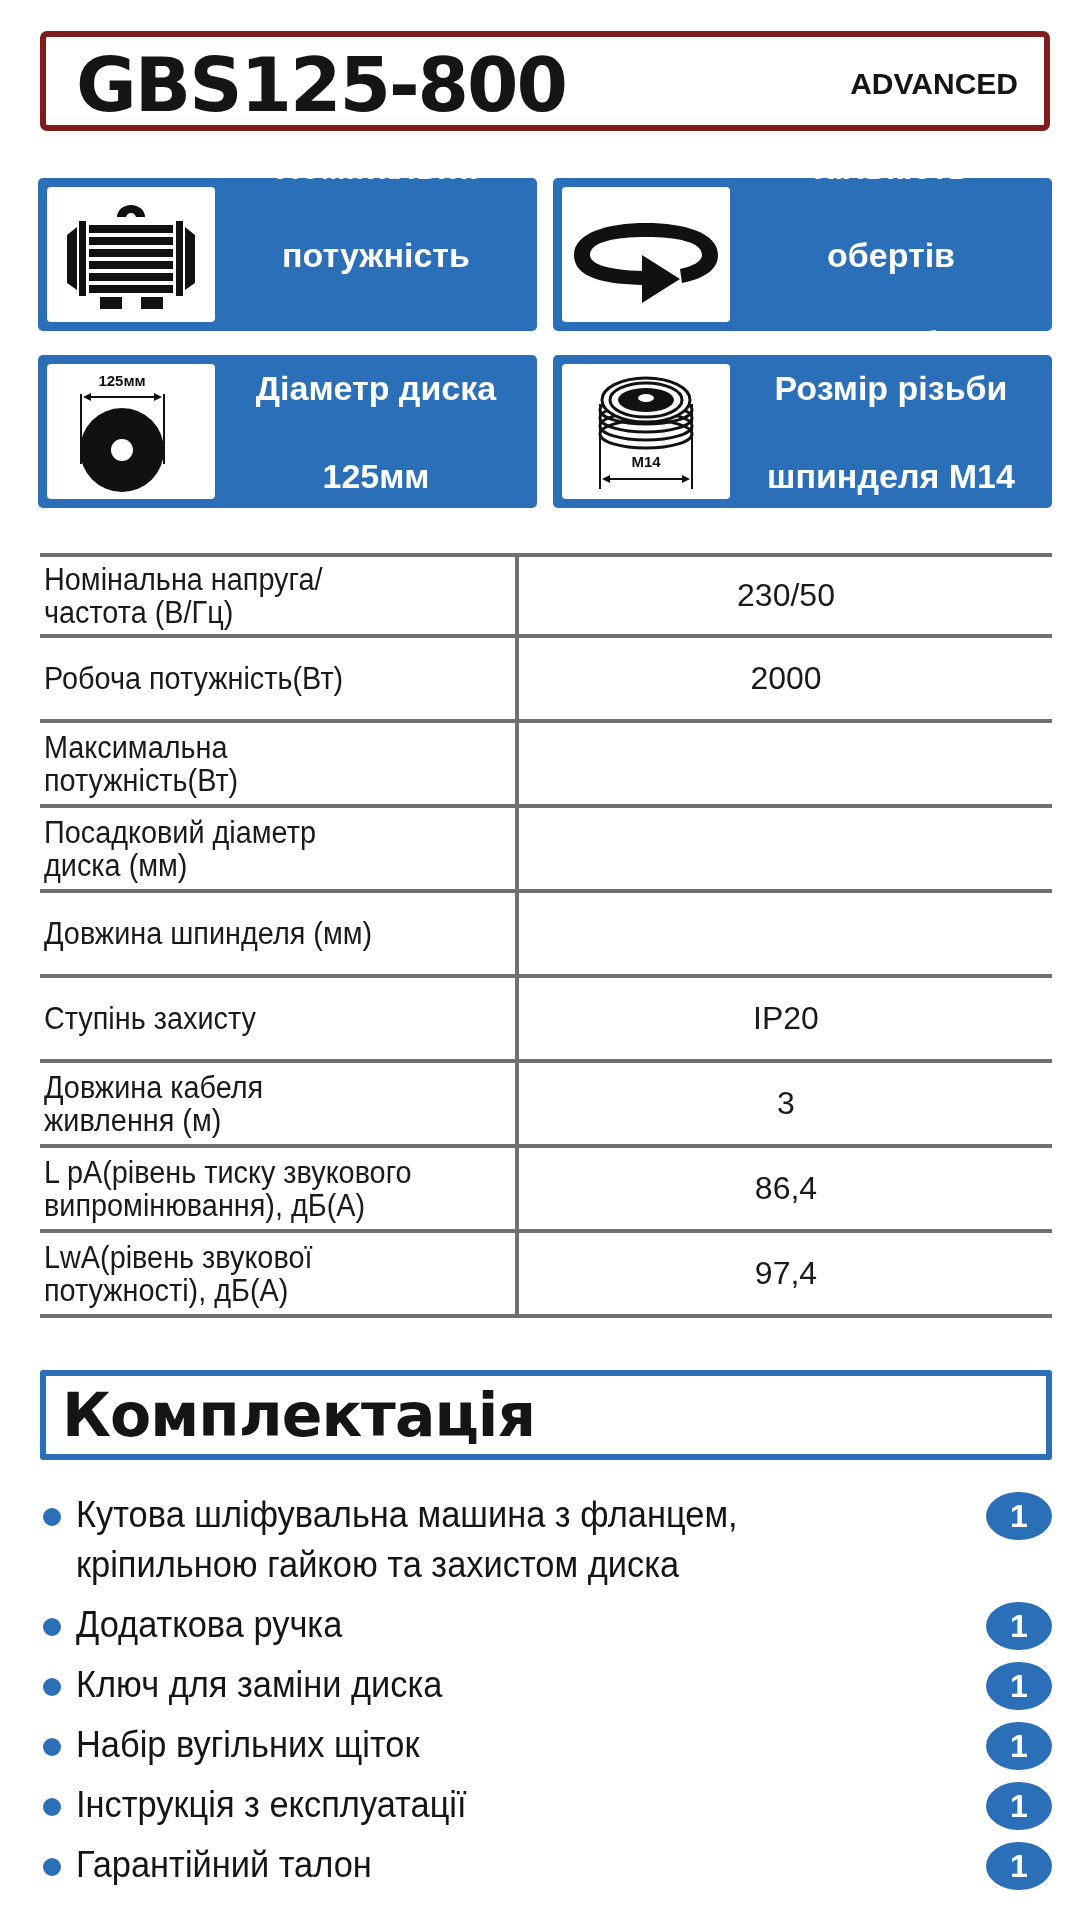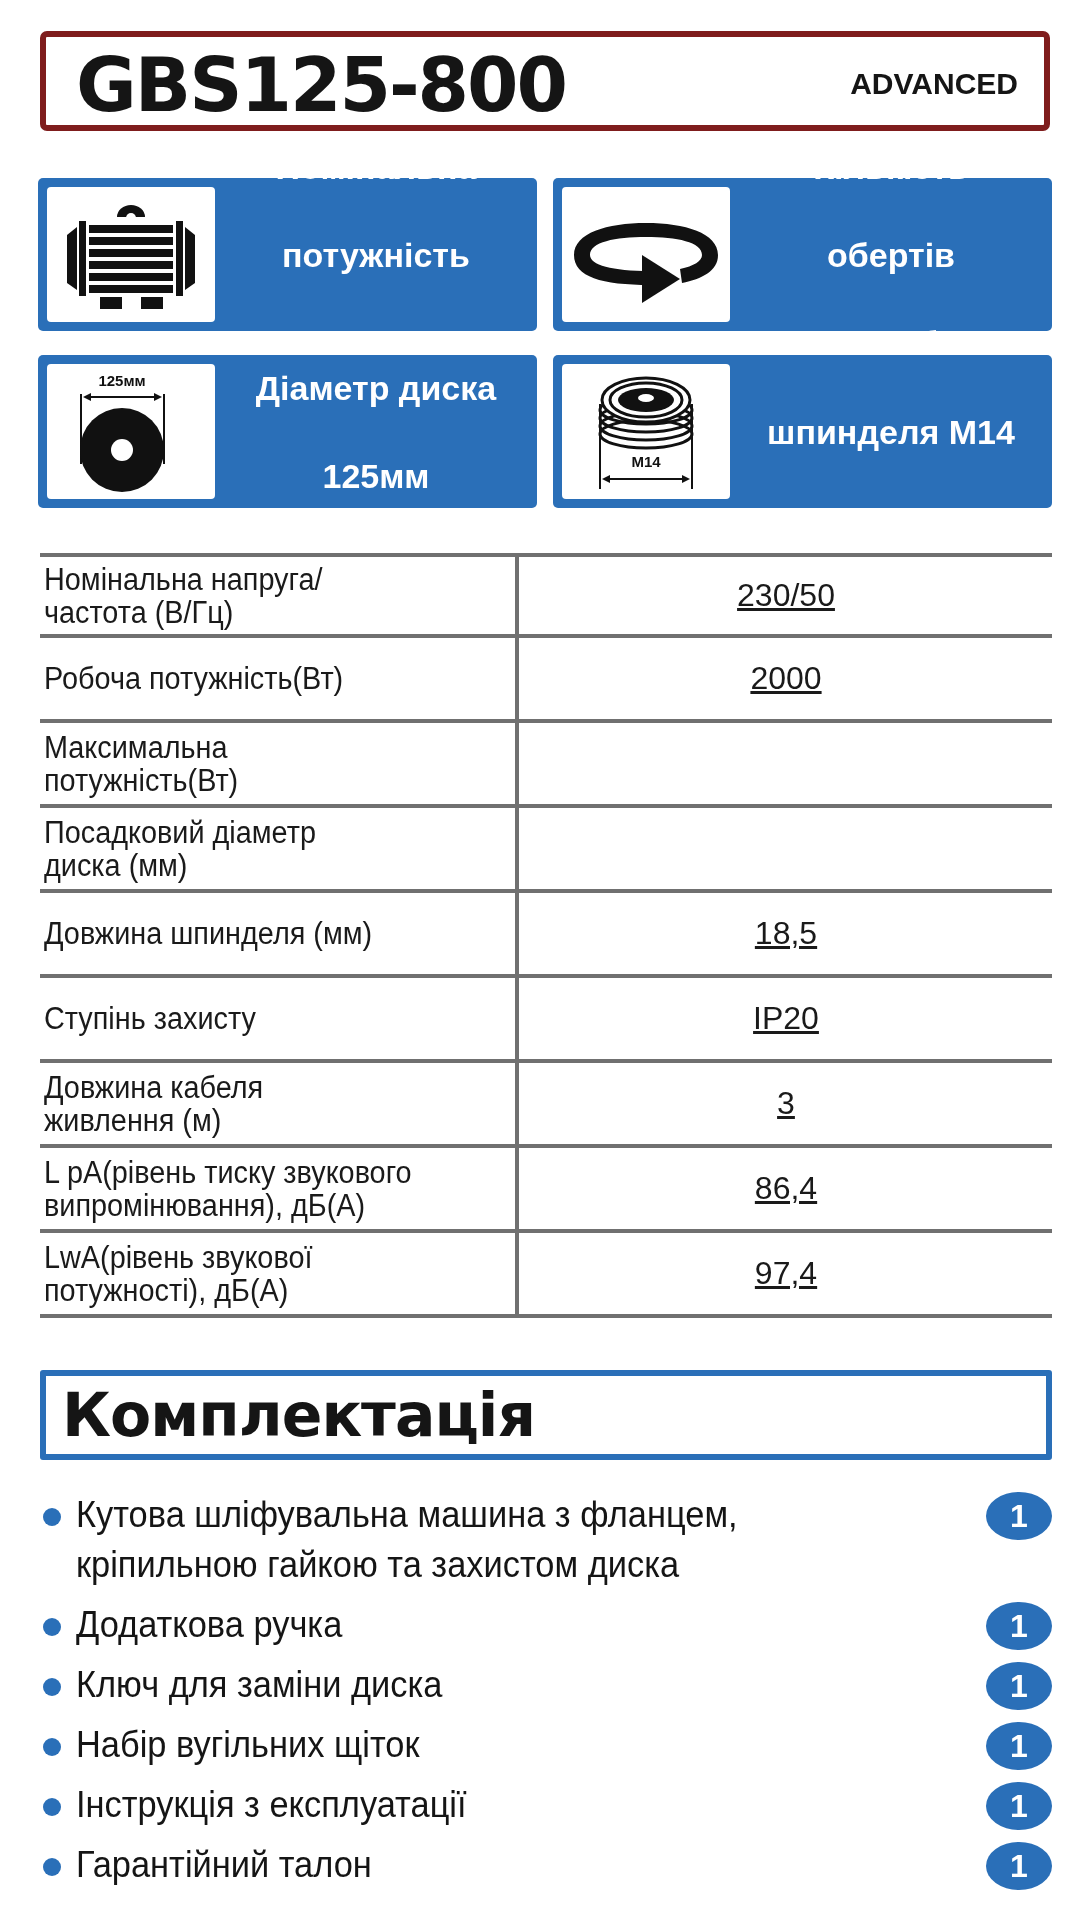--- a/index.html
+++ b/index.html
@@ -41,21 +41,21 @@
   .spec-row .lbl {
     position: absolute; left: 4px; top: 0; bottom: 0; width: 470px;
     display: flex; align-items: center;
     font-family: "Liberation Sans", sans-serif; font-size: 31px; line-height: 33px; color: #1a1a1a;
     transform: scaleX(0.93); transform-origin: left center;
   }
   .spec-row .lbl span { display: block; }
   .spec-row .val {
     position: absolute; left: 480px; right: 0; top: 0; bottom: 0;
     display: flex; align-items: center; justify-content: center;
-    font-size: 32px; color: #1a1a1a; text-decoration: underline;
+    font-size: 32px; color: #1a1a1a;
   }
   .vdivider { position: absolute; left: 475px; top: 0; width: 4px; height: 100%; background: #707070; }
 
   .section-box {
     position: absolute; left: 40px; top: 1370px; width: 1012px; height: 90px;
     border: 6px solid #2a6fb8; border-radius: 3px; background: #fff;
   }
   .section-box .section-title {
     position: absolute; left: 16px; top: 0;
     font-family: "DejaVu Sans", sans-serif; font-weight: bold; font-size: 60px; line-height: 78px;
@@ -158,20 +158,21 @@
       <ellipse cx="84" cy="34" rx="8" ry="4" fill="#fff"></ellipse>
       <line x1="38" y1="40" x2="38" y2="125" stroke="#111" stroke-width="2"></line>
       <line x1="130" y1="40" x2="130" y2="125" stroke="#111" stroke-width="2"></line>
       <text x="84" y="103" font-family="Liberation Sans, sans-serif" font-weight="bold" font-size="15" text-anchor="middle" fill="#111">M14</text>
       <line x1="44" y1="115" x2="124" y2="115" stroke="#111" stroke-width="2"></line>
       <path d="M40 115 L48 111 L48 119 Z" fill="#111"></path>
       <path d="M128 115 L120 111 L120 119 Z" fill="#111"></path>
     </svg>
   </div>
   <div class="card-text">
+    <span>Розмір різьби</span>
     <span>шпинделя M14</span>
   </div>
 </div>
 
 <div class="spec-table">
   <div class="spec-row first">
     <div class="lbl">
         <div>
           <span>Номінальна напруга/</span>
           <span>частота (В/Гц)</span>
@@ -207,21 +208,20 @@
       </div>
     <div class="vdivider"></div>
   </div>
   <div class="spec-row">
     <div class="lbl">
         <div>
           <span>Довжина шпинделя (мм)</span>
         </div>
       </div>
     <div class="vdivider"></div>
-    <div class="val">18,5</div>
   </div>
   <div class="spec-row">
     <div class="lbl">
         <div>
           <span>Ступінь захисту</span>
         </div>
       </div>
     <div class="vdivider"></div>
     <div class="val">IP20</div>
   </div>

